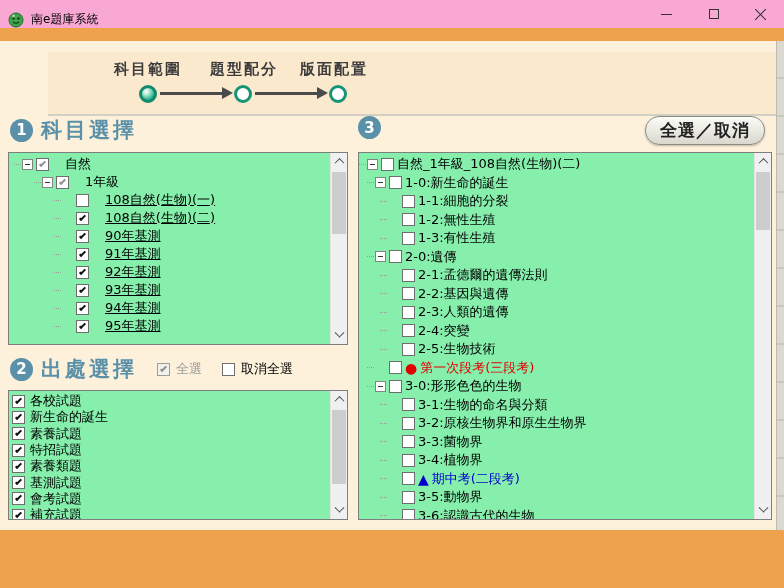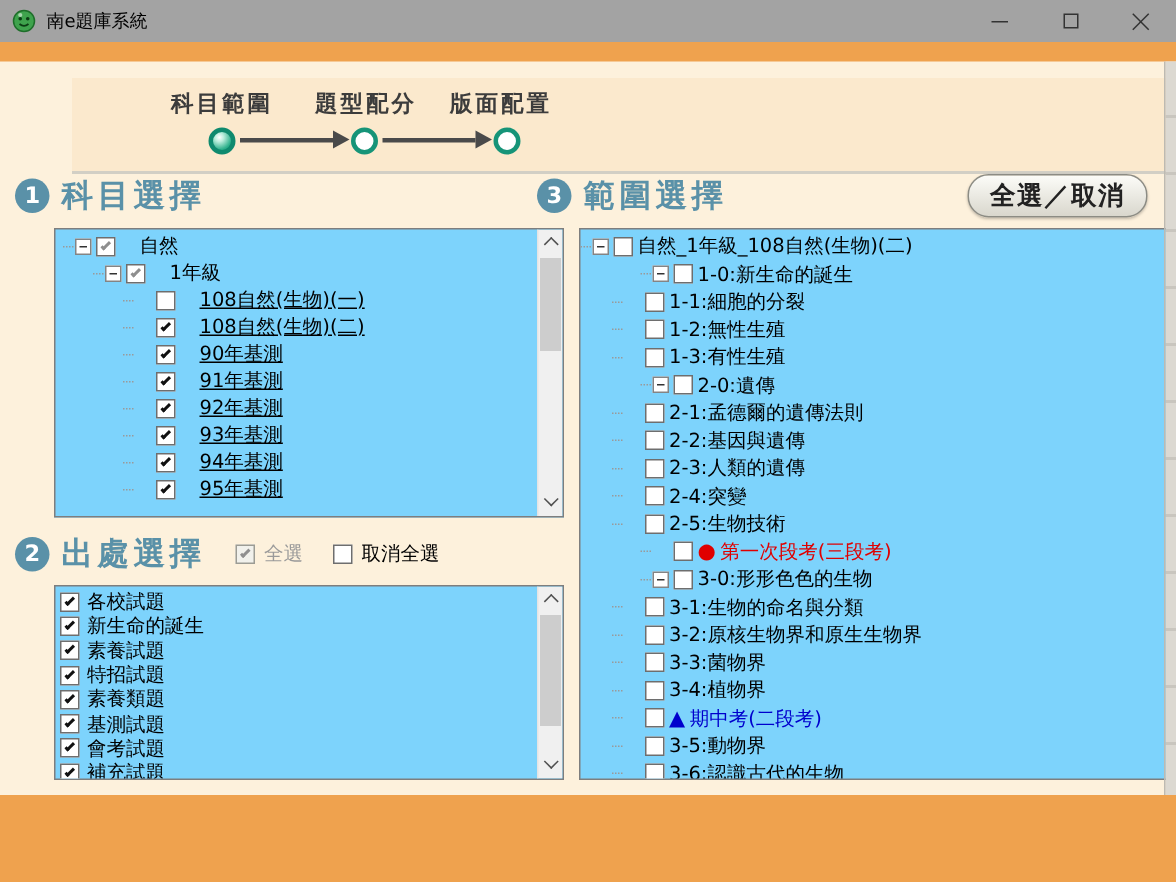--- a/index.html
+++ b/index.html
@@ -1,20 +1,20 @@
 <!DOCTYPE html>
 <html><head>
 <meta charset="utf-8">
 <style>
   *{margin:0;padding:0;box-sizing:border-box;font-family:"DejaVu Sans","Liberation Sans",sans-serif;}
   html,body{width:784px;height:588px;overflow:hidden;background:#fff;}
   #app{position:relative;width:784px;height:588px;background:#fff;overflow:hidden;}
 
   
-  .titlebar{position:absolute;top:0;left:0;width:784px;height:28px;background:#a3a3a3;display:flex;align-items:center;}
+  .titlebar{position:absolute;top:0;left:0;width:784px;height:28px;background:#f9a8d4;display:flex;align-items:flex-end;}
   .app-icon{margin-left:8px;width:16px;height:16px;flex:none;}
   .title-text{margin-left:7px;font-size:12px;color:#000;}
   .win-controls{margin-left:auto;display:flex;height:100%;}
   .win-btn{width:47px;height:100%;display:flex;align-items:center;justify-content:center;}
   .icon-minimize{width:11px;height:1px;background:#333;}
   .icon-maximize{width:10px;height:10px;border:1px solid #333;}
   .icon-close{position:relative;width:13px;height:13px;}
   .icon-close::before,.icon-close::after{content:"";position:absolute;left:-1px;top:6px;width:15px;height:1px;background:#333;}
   .icon-close::before{transform:rotate(45deg);}
   .icon-close::after{transform:rotate(-45deg);}
@@ -44,21 +44,21 @@
   .mini-check.disabled .mini-cbx{background:#f1f1ec;border-color:#9c9c94;}
   .mini-check.disabled .mini-cbx i{display:block;border-color:#8f8f8f;}
   .mini-lbl{margin-left:6px;color:#000;}
   .mini-check.disabled .mini-lbl{color:#9a9a9a;}
 
   .pill-btn{position:absolute;left:645px;top:116px;width:120px;height:29px;border-radius:14px;
     background:linear-gradient(#fcfcf8,#d9d7cd);border:1px solid #8c8c84;box-shadow:0 1px 2px rgba(0,0,0,.25);
     font-size:17px;font-weight:bold;color:#222;display:flex;align-items:center;justify-content:center;letter-spacing:1px;white-space:nowrap;}
 
   
-  .box{position:absolute;background:#7dd3fc;border:1px solid #7e7e7e;overflow:hidden;margin-left:28px;}
+  .box{position:absolute;background:#86efac;border:1px solid #7e7e7e;overflow:hidden;}
   .box-inner{position:absolute;left:0;top:0;right:17px;bottom:0;overflow:hidden;padding-top:2px;}
   .vscroll{position:absolute;top:0;right:0;bottom:0;width:17px;background:#f0f0f0;border-left:1px solid #e4e4e4;}
   .varrow{position:absolute;left:0;width:16px;height:17px;display:flex;align-items:center;justify-content:center;}
   .varrow.down{bottom:0;}
   .chev{width:7px;height:7px;border-left:1px solid #505050;border-top:1px solid #505050;}
   .chev.up{transform:rotate(45deg) translate(1px,1px);}
   .chev.dn{transform:rotate(225deg) translate(2px,2px);}
   .vthumb{position:absolute;left:1px;width:14px;background:#cdcdcd;}
 
   
@@ -76,21 +76,21 @@
   .t3 .lbl{margin-left:3px;}
   .trow[data-selected] .lbl{background:#2f9ee9;outline:1px dotted #444;}
   .trow[data-color="red"] .lbl,.trow[data-color="red"] .marker{color:#e00000;}
   .trow[data-color="blue"] .lbl,.trow[data-color="blue"] .marker{color:#0000cd;}
   .marker{margin-left:3px;font-size:14px;line-height:1;}
   .marker:empty{display:none;}
   .t1 .trow[data-level="0"]{padding-left:5px;}
   .t1 .trow[data-level="1"]{padding-left:25px;}
   .t1 .trow[data-level="2"]{padding-left:45px;text-decoration:underline;}
   .t3 .trow[data-level="0"]{padding-left:0;}
-  .t3 .trow[data-level="1"]{padding-left:40px;}
+  .t3 .trow[data-level="1"]{padding-left:8px;}
   .t3 .trow[data-level="2"]{padding-left:21px;}
 
   
   .lrow{display:flex;align-items:center;height:16.3px;font-size:13px;color:#000;padding-left:3px;white-space:nowrap;}
   .lrow .lbl{margin-left:5px;}
 
   
   .footer{position:absolute;left:0;top:530px;width:784px;height:58px;background:#efa24e;}
 </style>
 </head>
@@ -332,21 +332,20 @@
         </span>
       <span class="vthumb" style="top:19px;height:74px"></span>
       <span class="varrow down">
           <i class="chev dn"></i>
         </span>
     </div>
   </div>
 
   <div class="section-header" style="left:358px;top:116px">
     <span class="badge">3</span>
-    <span class="sec-title">範圍選擇</span>
   </div>
   <div class="pill-btn">全選／取消</div>
 
   <div class="box" style="left:358px;top:152px;width:414px;height:368px">
     <div class="box-inner tree t3">
 
         <div class="trow" data-level="0" data-check="unchecked" data-exp="1">
           <span class="branch"></span>
           <span class="expander"></span>
           <span class="cbx"></span>

